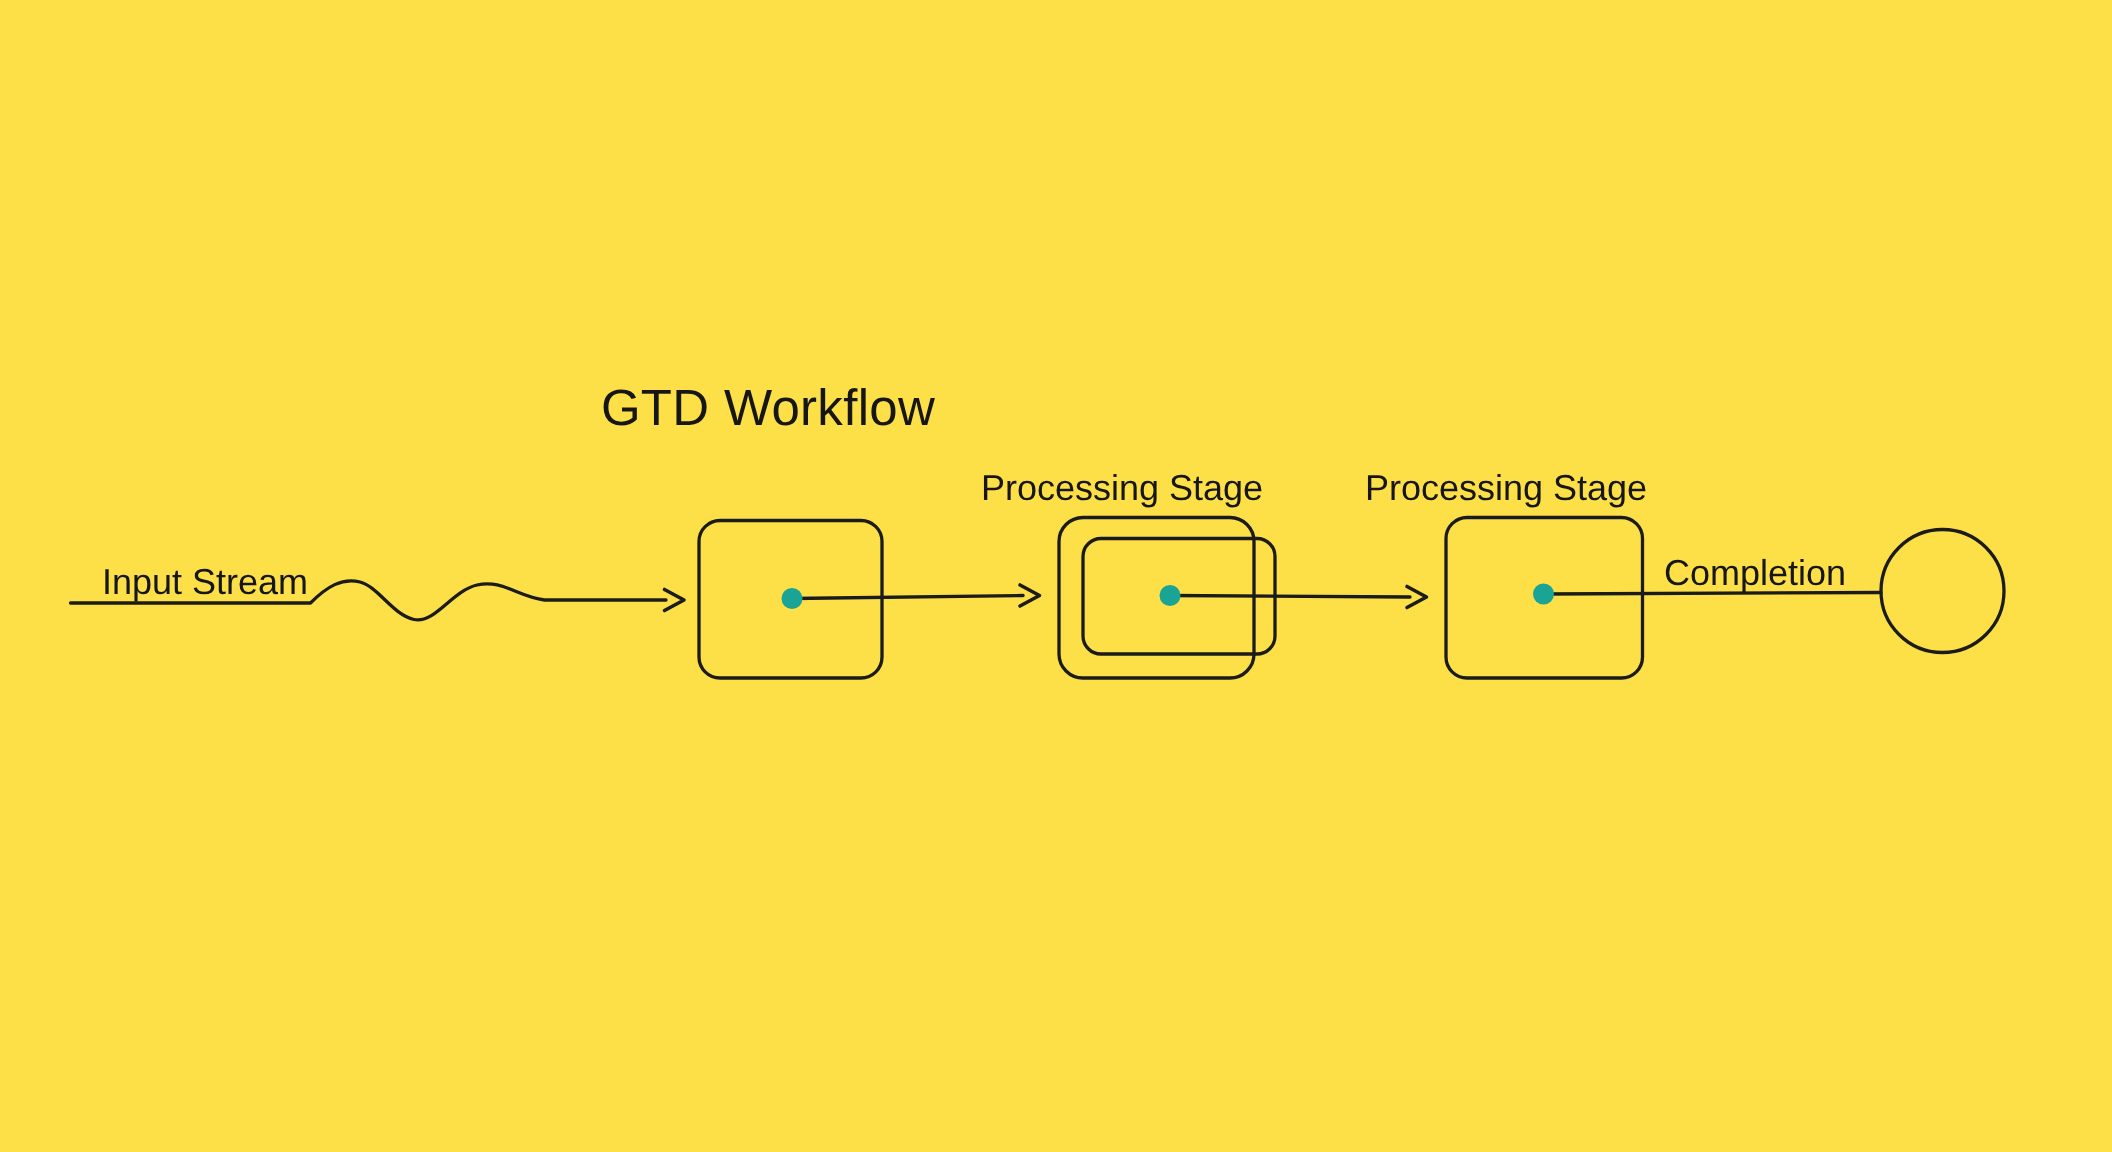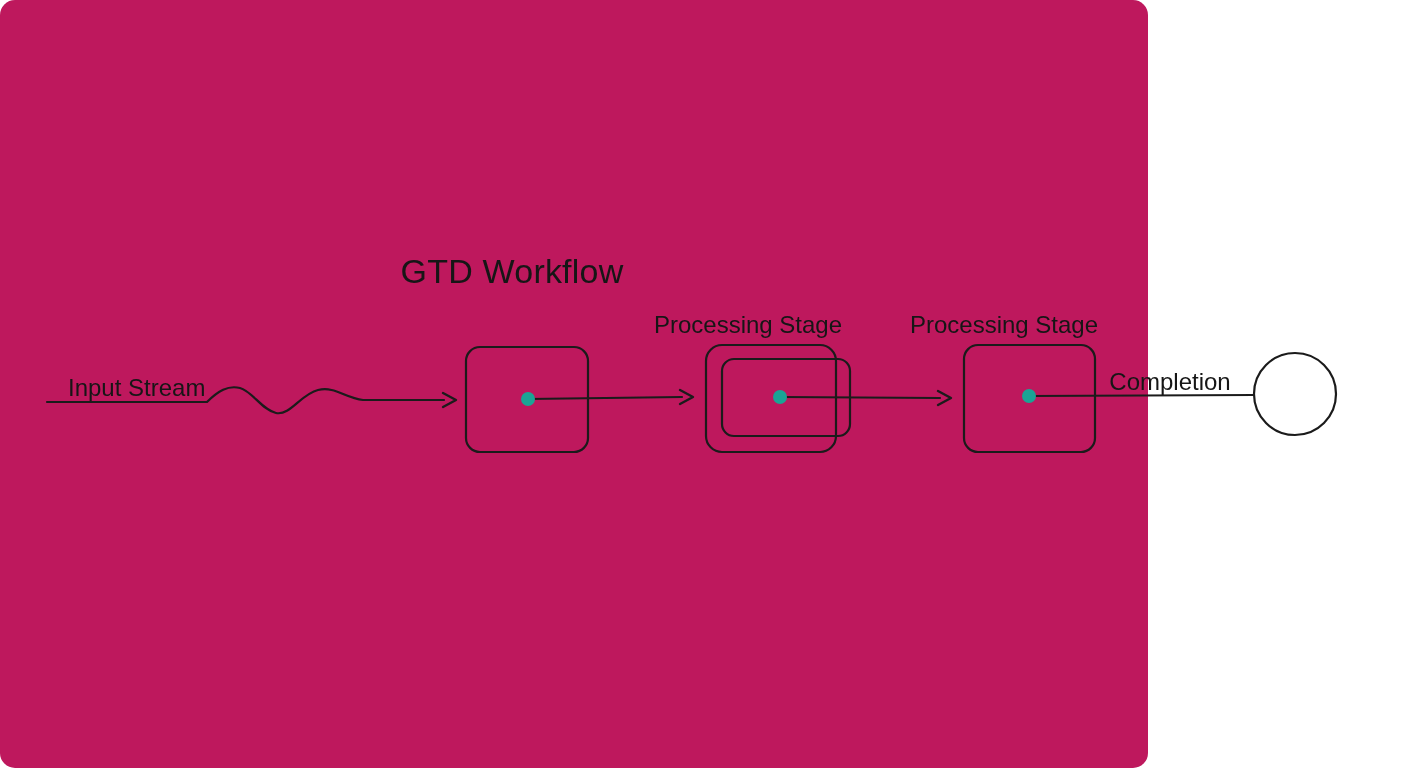--- a/index.html
+++ b/index.html
@@ -6,24 +6,23 @@
     margin: 0;
     padding: 0;
     width: 1408px;
     height: 768px;
     background: #ffffff;
     overflow: hidden;
     font-family: "Liberation Sans", sans-serif;
   }
   .canvas {
     position: relative;
-    width: 1148px;
+    width: 1408px;
     height: 768px;
-    background: #be185d;
-    border-radius: 15px;
+    background: #fde047;
   }
   svg { display: block; }
   .shape {
     fill: none;
     stroke-width: 2.2;
     stroke-linejoin: round;
   }
   .connector {
     fill: none;
     stroke-width: 2.2;

